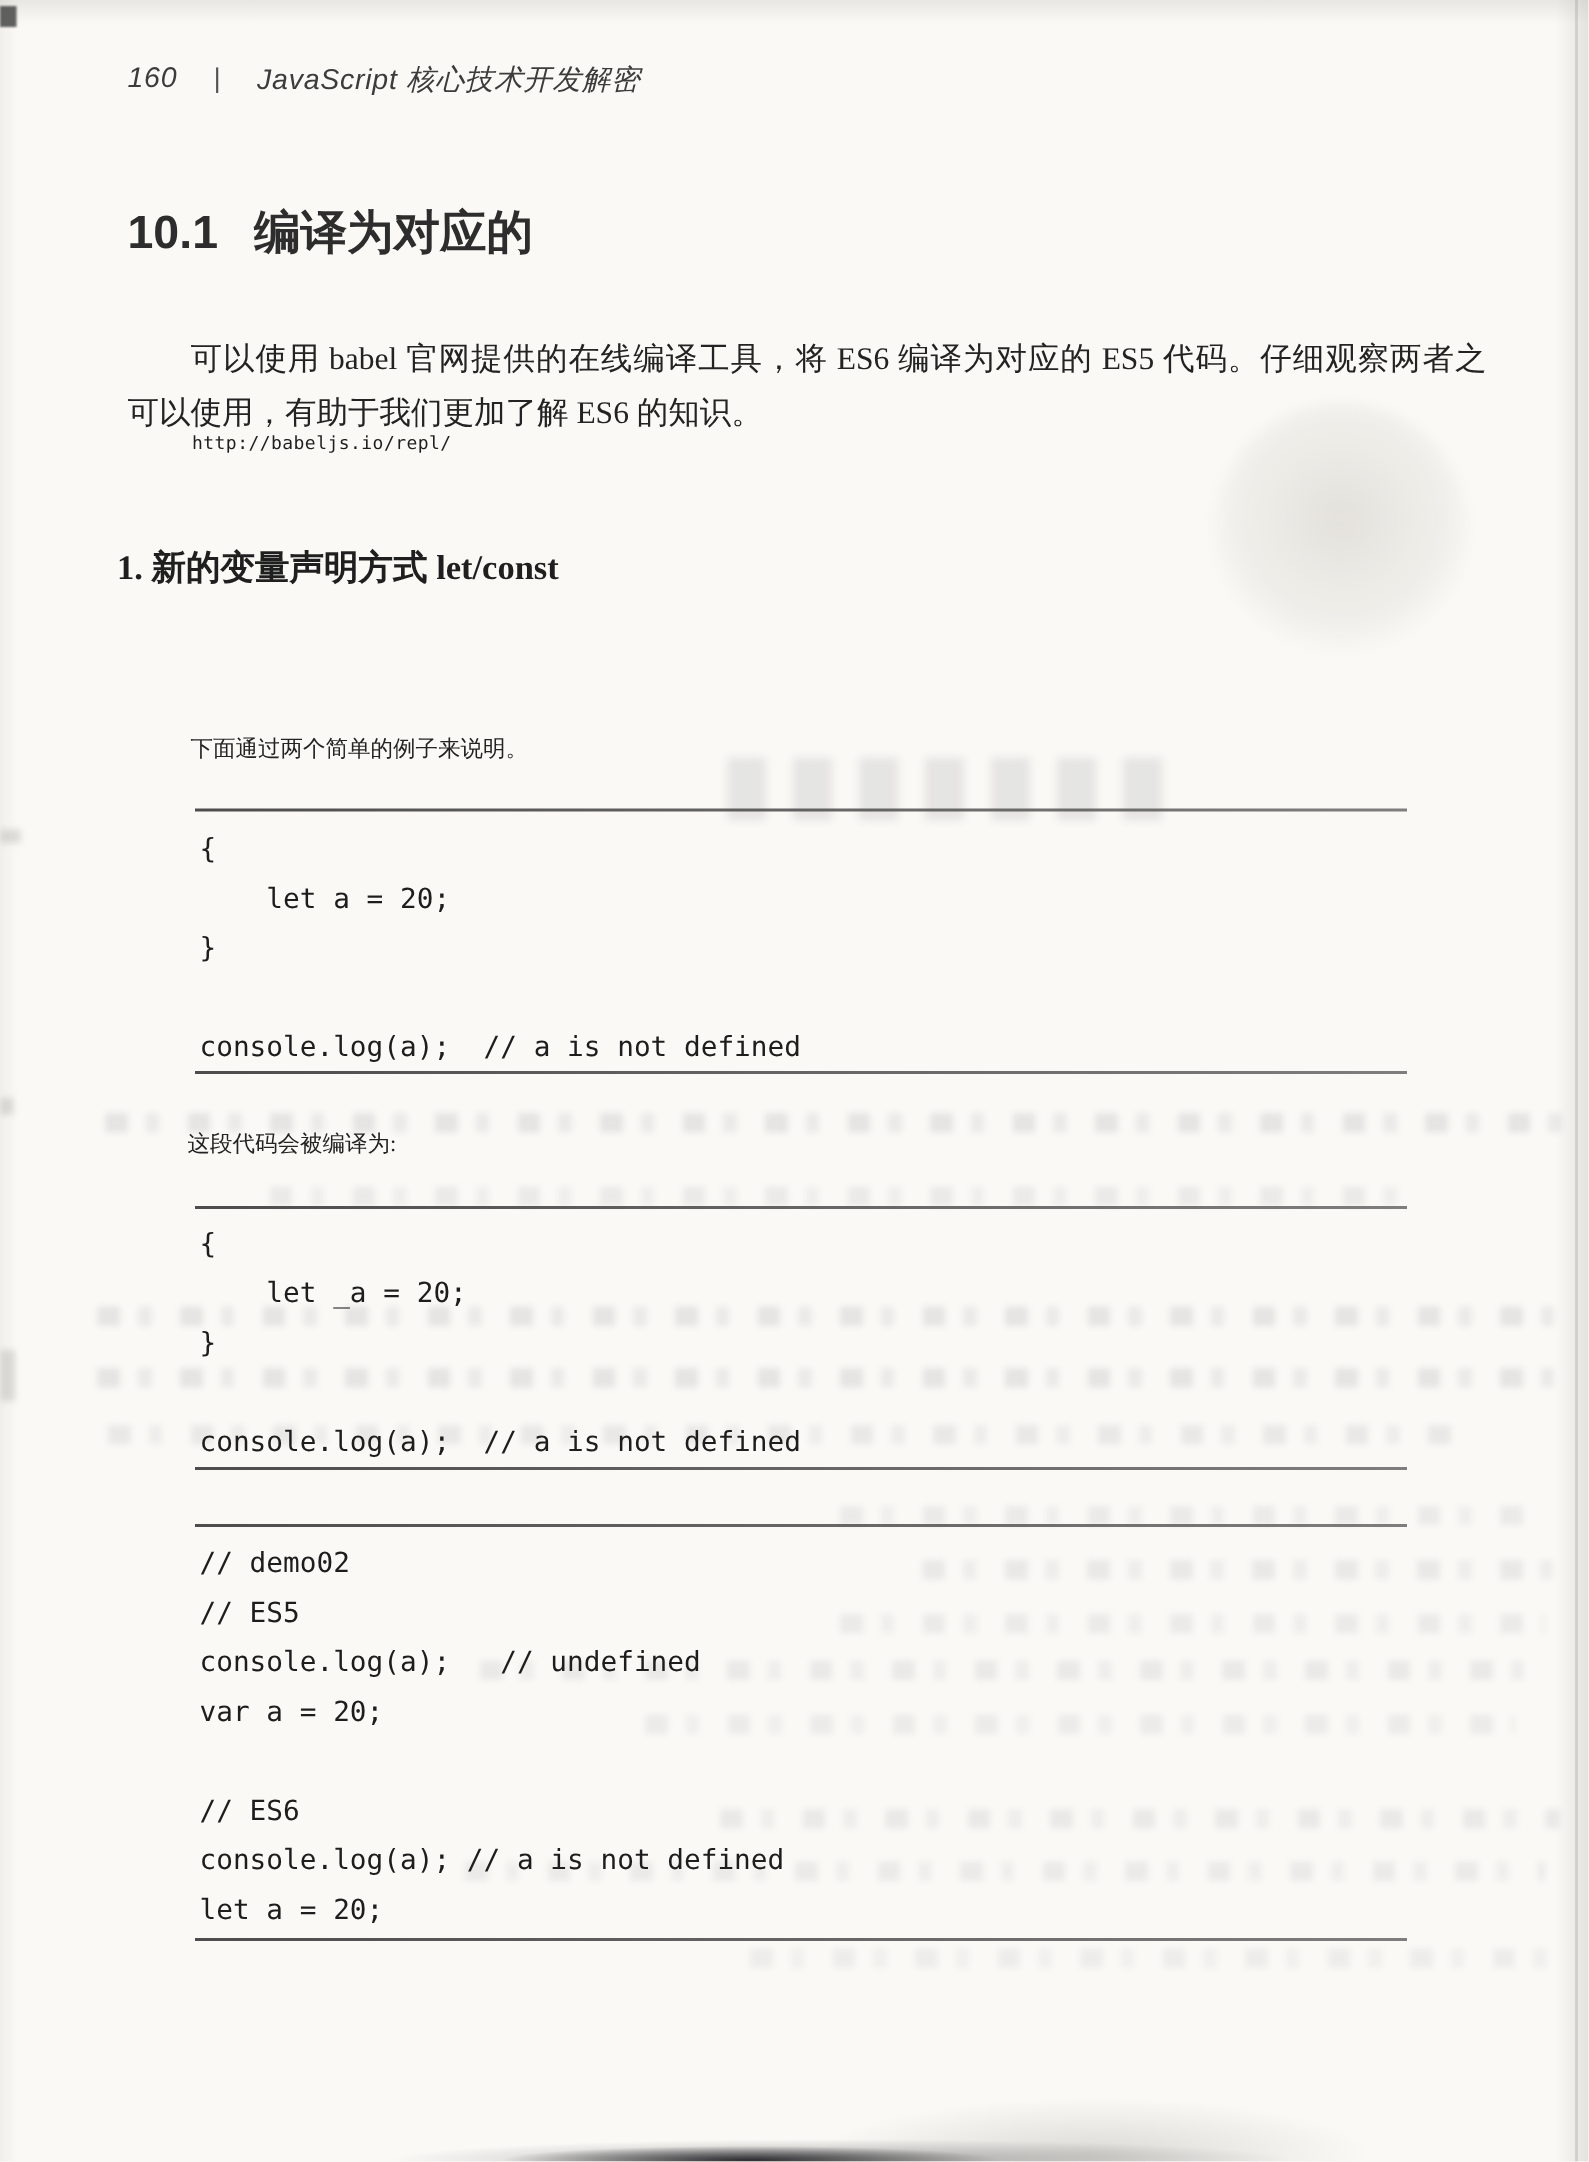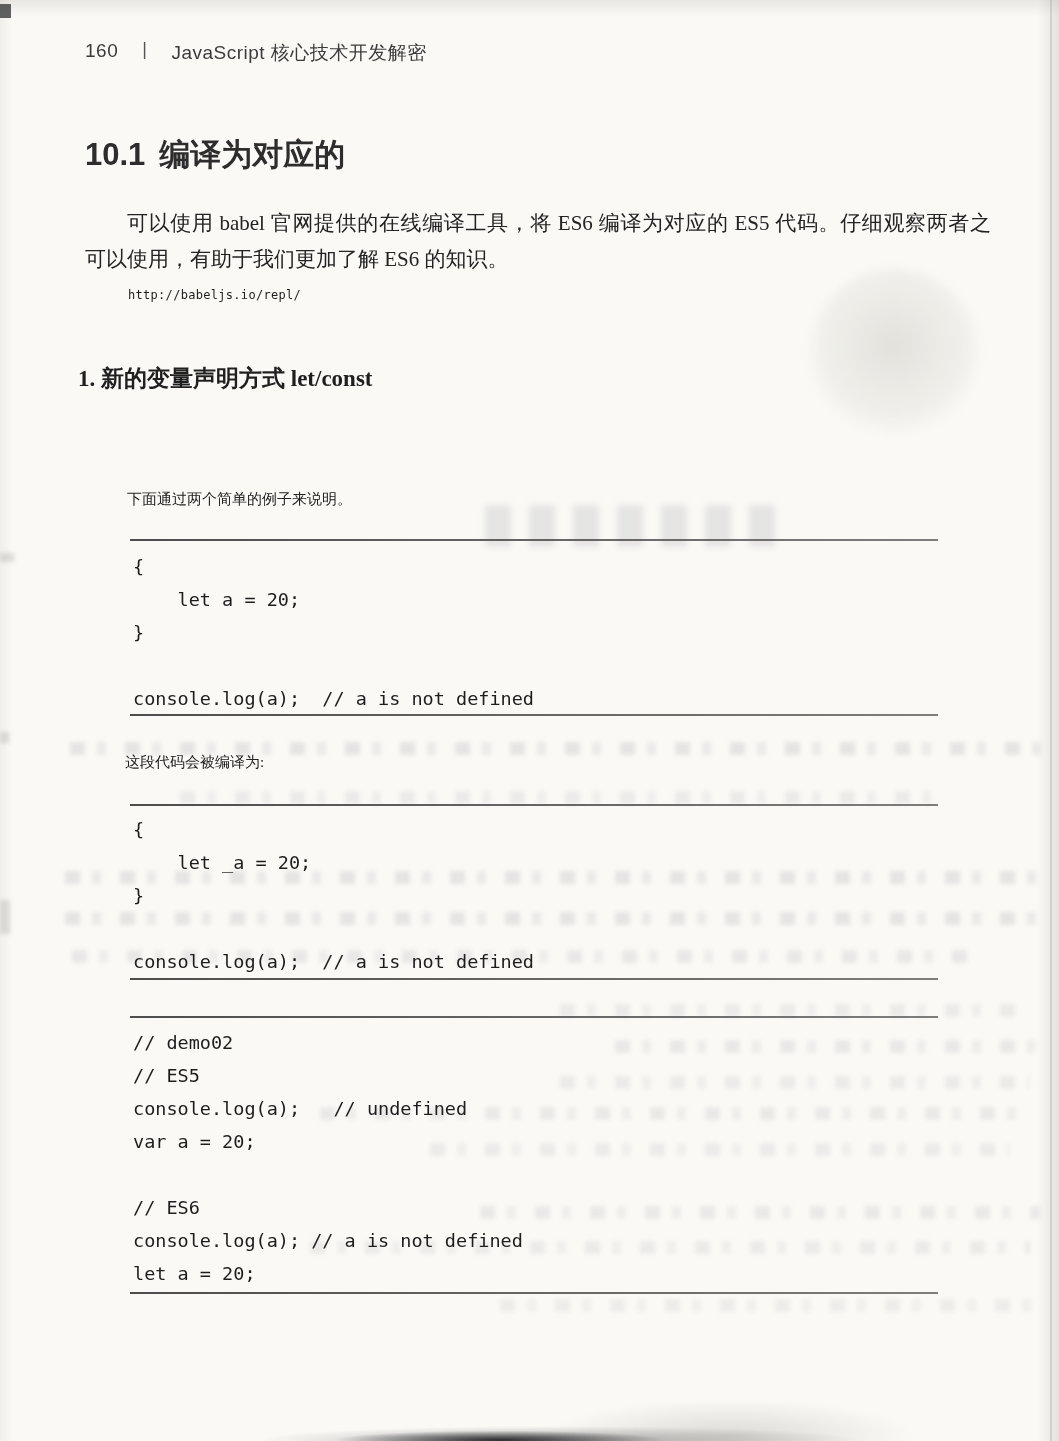--- a/index.html
+++ b/index.html
@@ -14,34 +14,34 @@
     position:absolute;inset:0;
     background:
       linear-gradient(180deg, rgba(190,188,182,.30) 0, rgba(190,188,182,0) 16px),
       linear-gradient(270deg, rgba(168,166,158,.28) 0, rgba(168,166,158,0) 22px),
       linear-gradient(90deg, rgba(205,203,197,.22) 0, rgba(205,203,197,0) 12px),
       #faf9f6;
   }
   
   .header{
     position:absolute;left:85px;top:40px;
-    display:flex;align-items:flex-start;
+    display:flex;align-items:center;
     font-family:"Liberation Sans", sans-serif;
-    font-size:19px;color:#3c3c3c;letter-spacing:.5px;
+    font-size:19px;color:#3c3c3c;letter-spacing:.5px;font-style:italic;
   }
   .header .divider{margin:0 24px;color:#555;font-size:18px;transform:translateY(-1px);}
   
   .section-heading{
     position:absolute;left:85px;top:134px;
-    display:flex;align-items:baseline;gap:14px;
+    display:flex;align-items:baseline;gap:24px;
     font-family:"Liberation Sans", sans-serif;
     font-weight:bold;font-size:31px;color:#2d2d2d;
   }
   
-  .para{position:absolute;left:85px;width:906px;font-size:21px;line-height:36px;color:#232323;}
+  .para{position:absolute;left:85px;width:906px;font-size:21px;line-height:36px;color:#232323;margin-top:16px;}
   .para .l1{text-indent:42px;text-align:justify;text-align-last:justify;}
   .para .l2{text-align:left;}
   .lead-line{position:absolute;font-size:15px;color:#232323;}
   .mono{font-family:"DejaVu Sans Mono", monospace;}
   .url-line{position:absolute;left:128px;top:288px;font-size:12px;color:#1e1e1e;letter-spacing:.3px;}
   .subsection{
     position:absolute;left:78px;top:351px;
     font-weight:bold;font-size:23px;color:#1f1f1f;
     font-family:"Liberation Serif", serif;
     margin-top:12px;

